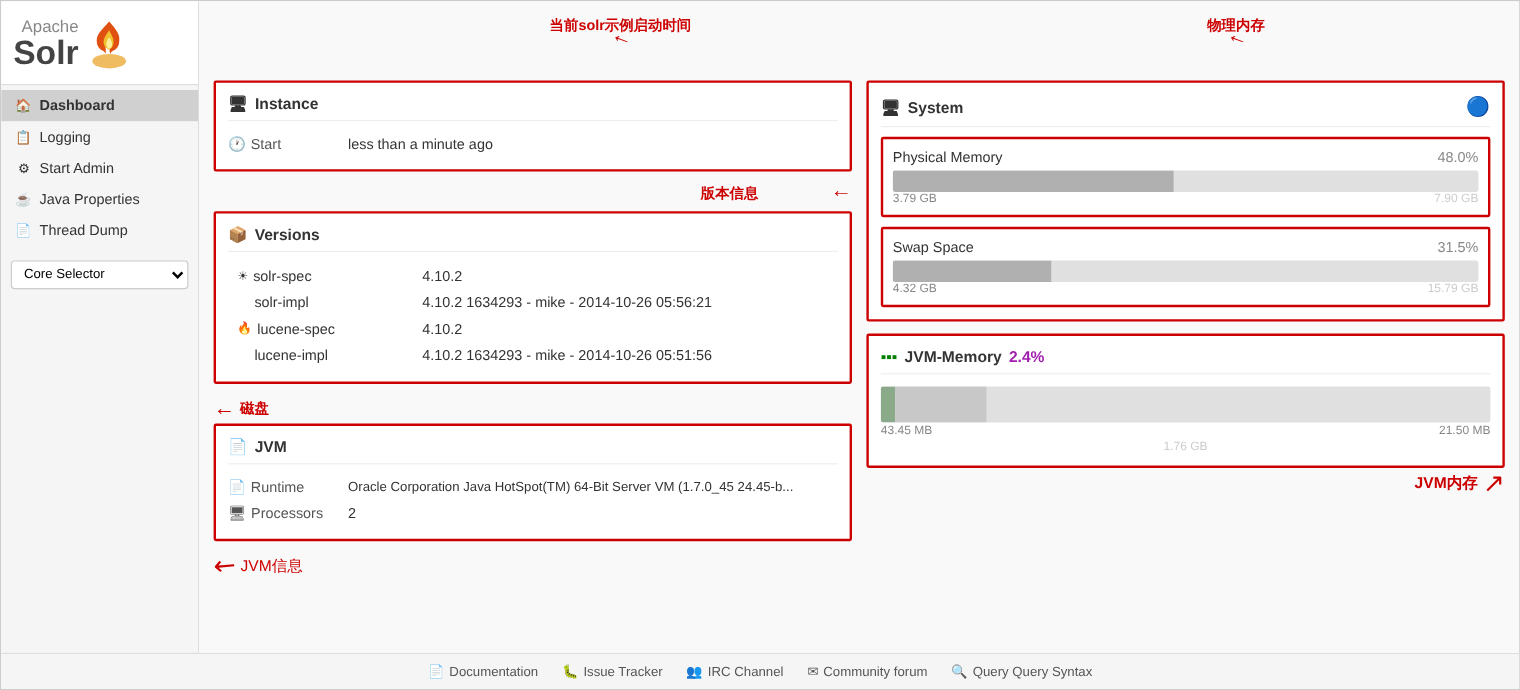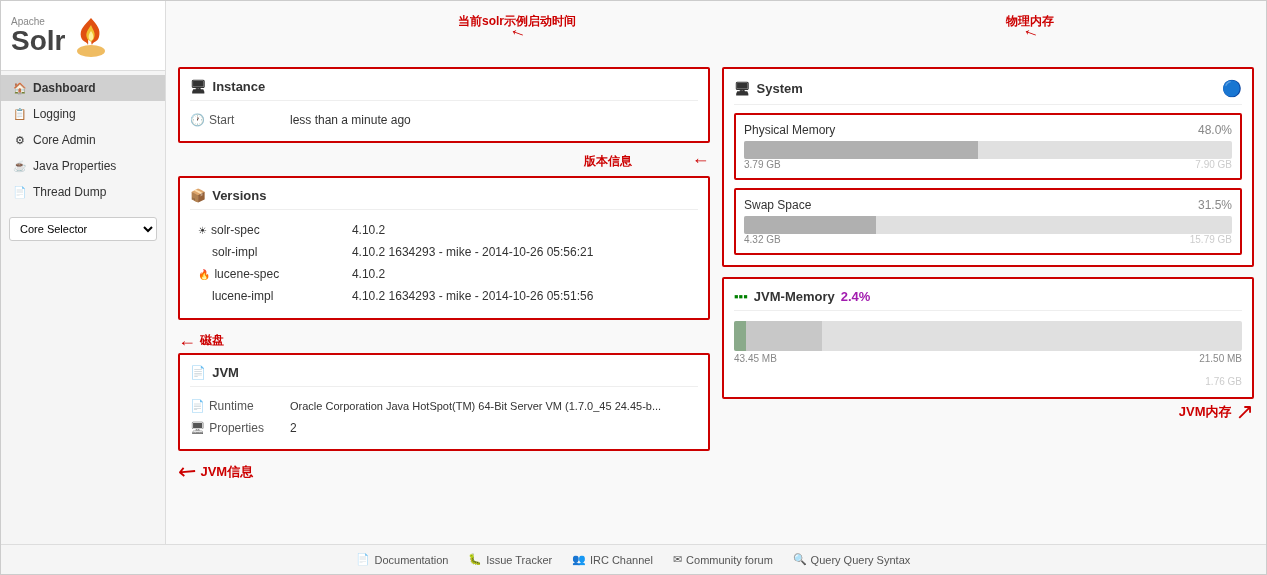--- a/index.html
+++ b/index.html
@@ -7,21 +7,21 @@
     
     .container { display: flex; flex-direction: column; width: 1267px; height: 575px; background: #fff; border: 1px solid #ccc; }
     
     
     .main { display: flex; flex: 1; overflow: hidden; }
     
     
     .sidebar { width: 165px; background: #f5f5f5; border-right: 1px solid #ddd; padding: 0; flex-shrink: 0; }
     .sidebar-logo { padding: 12px 10px; background: #fff; border-bottom: 1px solid #ddd; display: flex; align-items: center; gap: 6px; }
     .solr-logo-text { display: flex; flex-direction: column; }
-    .apache-text { font-size: 10px; color: #888; }
+    .apache-text { font-size: 14px; color: #888; text-align: right; }
     .solr-text { font-size: 28px; font-weight: bold; color: #444; line-height: 1; }
     .solr-flame { width: 40px; height: 45px; }
     
     .sidebar-nav { padding: 4px 0; }
     .nav-item { display: flex; align-items: center; gap: 6px; padding: 6px 12px; cursor: pointer; color: #333; text-decoration: none; font-size: 12px; }
     .nav-item.active { background: #d0d0d0; font-weight: bold; }
     .nav-icon { width: 14px; height: 14px; display: inline-flex; align-items: center; justify-content: center; font-size: 11px; }
     
     .core-selector { margin: 8px; }
     .core-selector select { width: 100%; padding: 4px 6px; font-size: 11px; border: 1px solid #ccc; background: #fff; border-radius: 3px; }
@@ -81,21 +81,21 @@
         <div class="nav-item active">
           <span class="nav-icon">🏠</span>
           <span>Dashboard</span>
         </div>
         <div class="nav-item">
           <span class="nav-icon">📋</span>
           <span>Logging</span>
         </div>
         <div class="nav-item">
           <span class="nav-icon">⚙</span>
-          <span>Core Admin</span>
+          <span>Start Admin</span>
         </div>
         <div class="nav-item">
           <span class="nav-icon">☕</span>
           <span>Java Properties</span>
         </div>
         <div class="nav-item">
           <span class="nav-icon">📄</span>
           <span>Thread Dump</span>
         </div>
       </div>
@@ -193,29 +193,29 @@
             <div class="info-row">
               <div class="info-label">
                 <span>📄</span>
                 <span>Runtime</span>
               </div>
               <div class="info-value" style="font-size:11px;">Oracle Corporation Java HotSpot(TM) 64-Bit Server VM (1.7.0_45 24.45-b...</div>
             </div>
             <div class="info-row">
               <div class="info-label">
                 <span>🖥</span>
-                <span>Properties</span>
+                <span>Processors</span>
               </div>
               <div class="info-value">2</div>
             </div>
           </div>
 
           <div style="display:flex; align-items:center; margin-top:8px;">
             <span style="color:#cc0000; font-size:22px; transform:rotate(220deg); display:inline-block; margin-right:4px;">↗</span>
-            <span style="color:#cc0000; font-size:13px; font-weight:bold;">JVM信息</span>
+            <span style="color:#cc0000; font-size:13px; font-weight:normal;">JVM信息</span>
           </div>
         </div>
 
         <div>
 
           <div class="panel highlighted system-panel" style="margin-bottom:10px;">
             <div class="panel-title system-header">
               <div style="display:flex; align-items:center; gap:6px;">
                 <span>🖥</span>
                 <span>System</span>
@@ -262,21 +262,21 @@
             <div style="margin-top:10px;">
 
               <div style="height:30px; background:#e0e0e0; border-radius:2px; position:relative; overflow:hidden;">
                 <div style="height:100%; width:2.4%; background:#8aaa8a; position:absolute; left:0; top:0;"></div>
                 <div style="height:100%; width:15%; background:#c8c8c8; position:absolute; left:2.4%; top:0;"></div>
               </div>
               <div style="display:flex; justify-content:space-between; margin-top:2px;">
                 <span style="font-size:10px; color:#888;">43.45 MB</span>
                 <span style="font-size:10px; color:#888;">21.50 MB</span>
               </div>
-              <div style="text-align:right; font-size:10px; color:#ccc; margin-top:12px;">
+              <div style="text-align:center; font-size:10px; color:#ccc; margin-top:2px;">
                 <span>1.76 GB</span>
               </div>
             </div>
           </div>
 
           <div style="display:flex; justify-content:flex-end; align-items:center; margin-top:0;">
             <span style="color:#cc0000; font-size:13px; font-weight:bold;">JVM内存</span>
             <span style="color:#cc0000; font-size:22px; display:inline-block; margin-left:4px;">↗</span>
           </div>
         </div>

